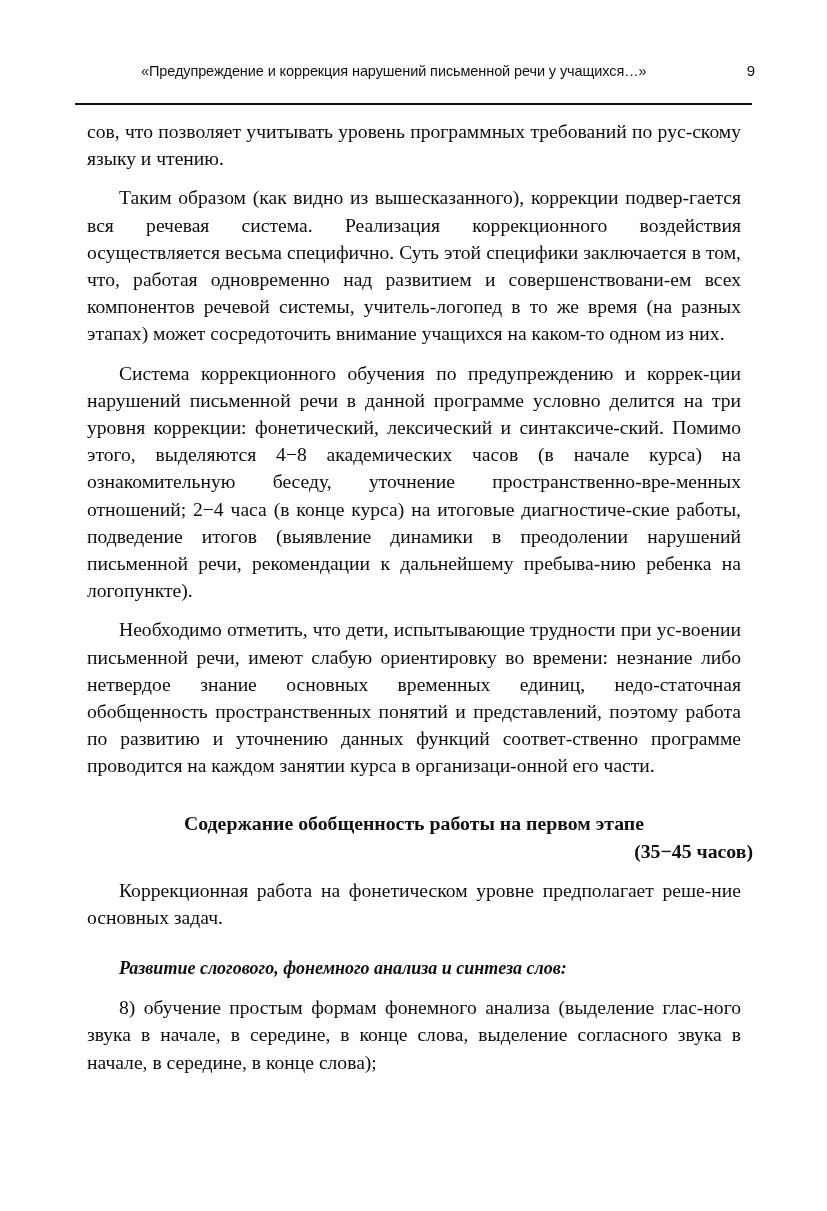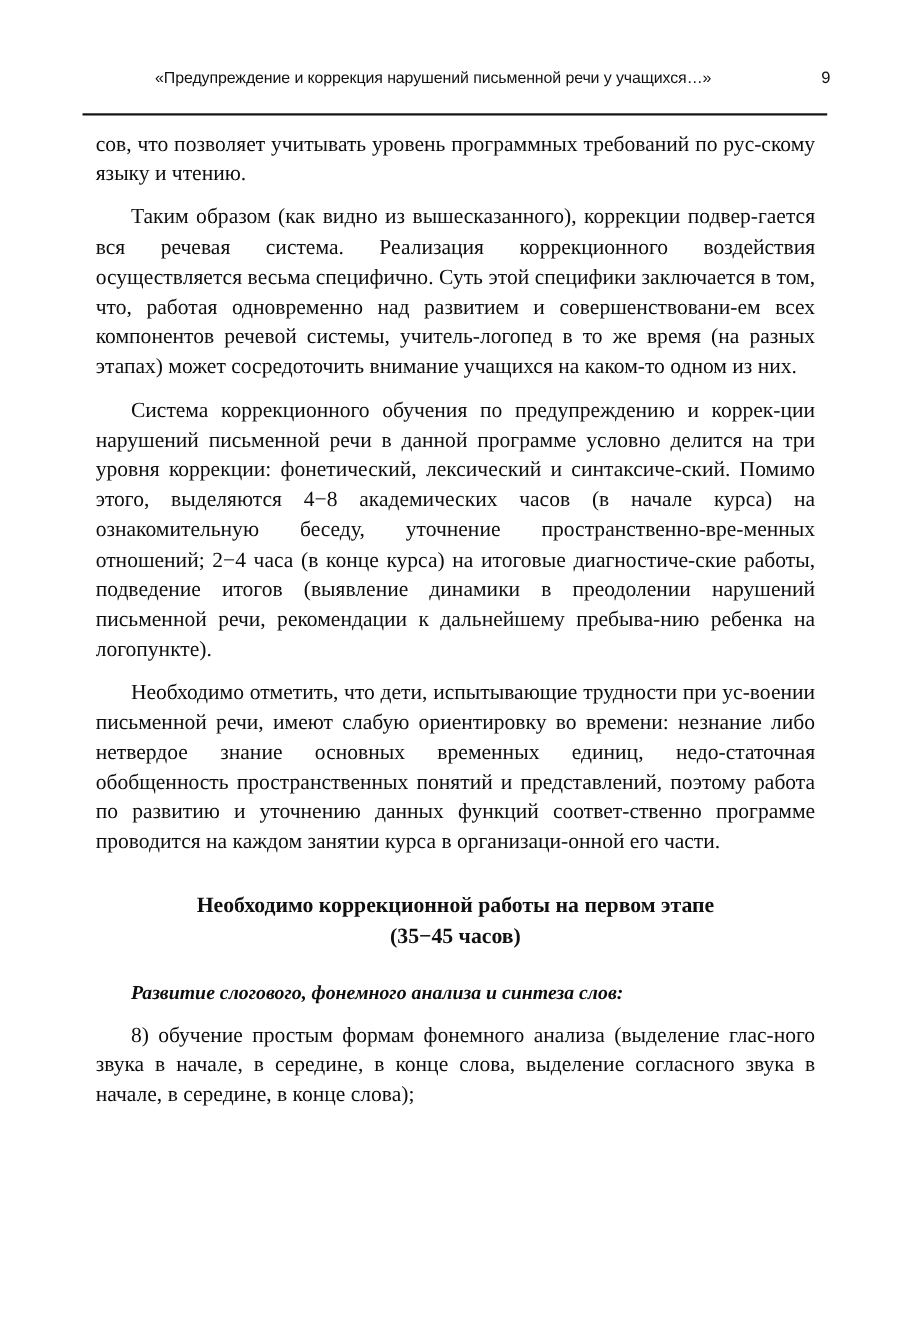--- a/index.html
+++ b/index.html
@@ -71,20 +71,21 @@
   .section-title {
     margin-top: 29px;
     margin-bottom: 6px;
     text-align: center;
     font-weight: bold;
     font-size: 19.8px;
     line-height: 28px;
   }
   .section-title .line2 {
     display: block;
+    text-align: right;
   }
   .subhead {
     margin-top: 24px;
     font-style: italic;
     font-weight: bold;
     font-size: 18px;
     line-height: 27.2px;
     text-indent: 32px;
   }
   .gap-small { margin-top: 0; }
@@ -102,23 +103,24 @@
   <div class="rule"></div>
 
   <div class="content">
 
     <p class="gap-small">сов, что позволяет учитывать уровень программных требований по рус-скому языку и чтению.</p>
     <p class="indent">Таким образом (как видно из вышесказанного), коррекции подвер-гается вся речевая система. Реализация коррекционного воздействия осуществляется весьма специфично. Суть этой специфики заключается в том, что, работая одновременно над развитием и совершенствовани-ем всех компонентов речевой системы, учитель-логопед в то же время (на разных этапах) может сосредоточить внимание учащихся на каком-то одном из них.</p>
     <p class="indent">Система коррекционного обучения по предупреждению и коррек-ции нарушений письменной речи в данной программе условно делится на три уровня коррекции: фонетический, лексический и синтаксиче-ский. Помимо этого, выделяются 4−8 академических часов (в начале курса) на ознакомительную беседу, уточнение пространственно-вре-менных отношений; 2−4 часа (в конце курса) на итоговые диагностиче-ские работы, подведение итогов (выявление динамики в преодолении нарушений письменной речи, рекомендации к дальнейшему пребыва-нию ребенка на логопункте).</p>
     <p class="indent">Необходимо отметить, что дети, испытывающие трудности при ус-воении письменной речи, имеют слабую ориентировку во времени: незнание либо нетвердое знание основных временных единиц, недо-статочная обобщенность пространственных понятий и представлений, поэтому работа по развитию и уточнению данных функций соответ-ственно программе проводится на каждом занятии курса в организаци-онной его части.</p>
 
     <div class="section-title">
-      <span>Необходимо коррекционной работы на первом этапе</span>
+      <span>Содержание обобщенность работы на первом этапе</span>
       <span class="line2">(35−45 часов)</span>
     </div>
 
+    <p class="indent">Коррекционная работа на фонетическом уровне предполагает реше-ние основных задач.</p>
 
     <p class="subhead">Развитие слогового, фонемного анализа и синтеза слов:</p>
 
     <p class="indent">8) обучение простым формам фонемного анализа (выделение глас-ного звука в начале, в середине, в конце слова, выделение согласного звука в начале, в середине, в конце слова);</p>
 
   </div>
 </div>
 
 </body></html>

